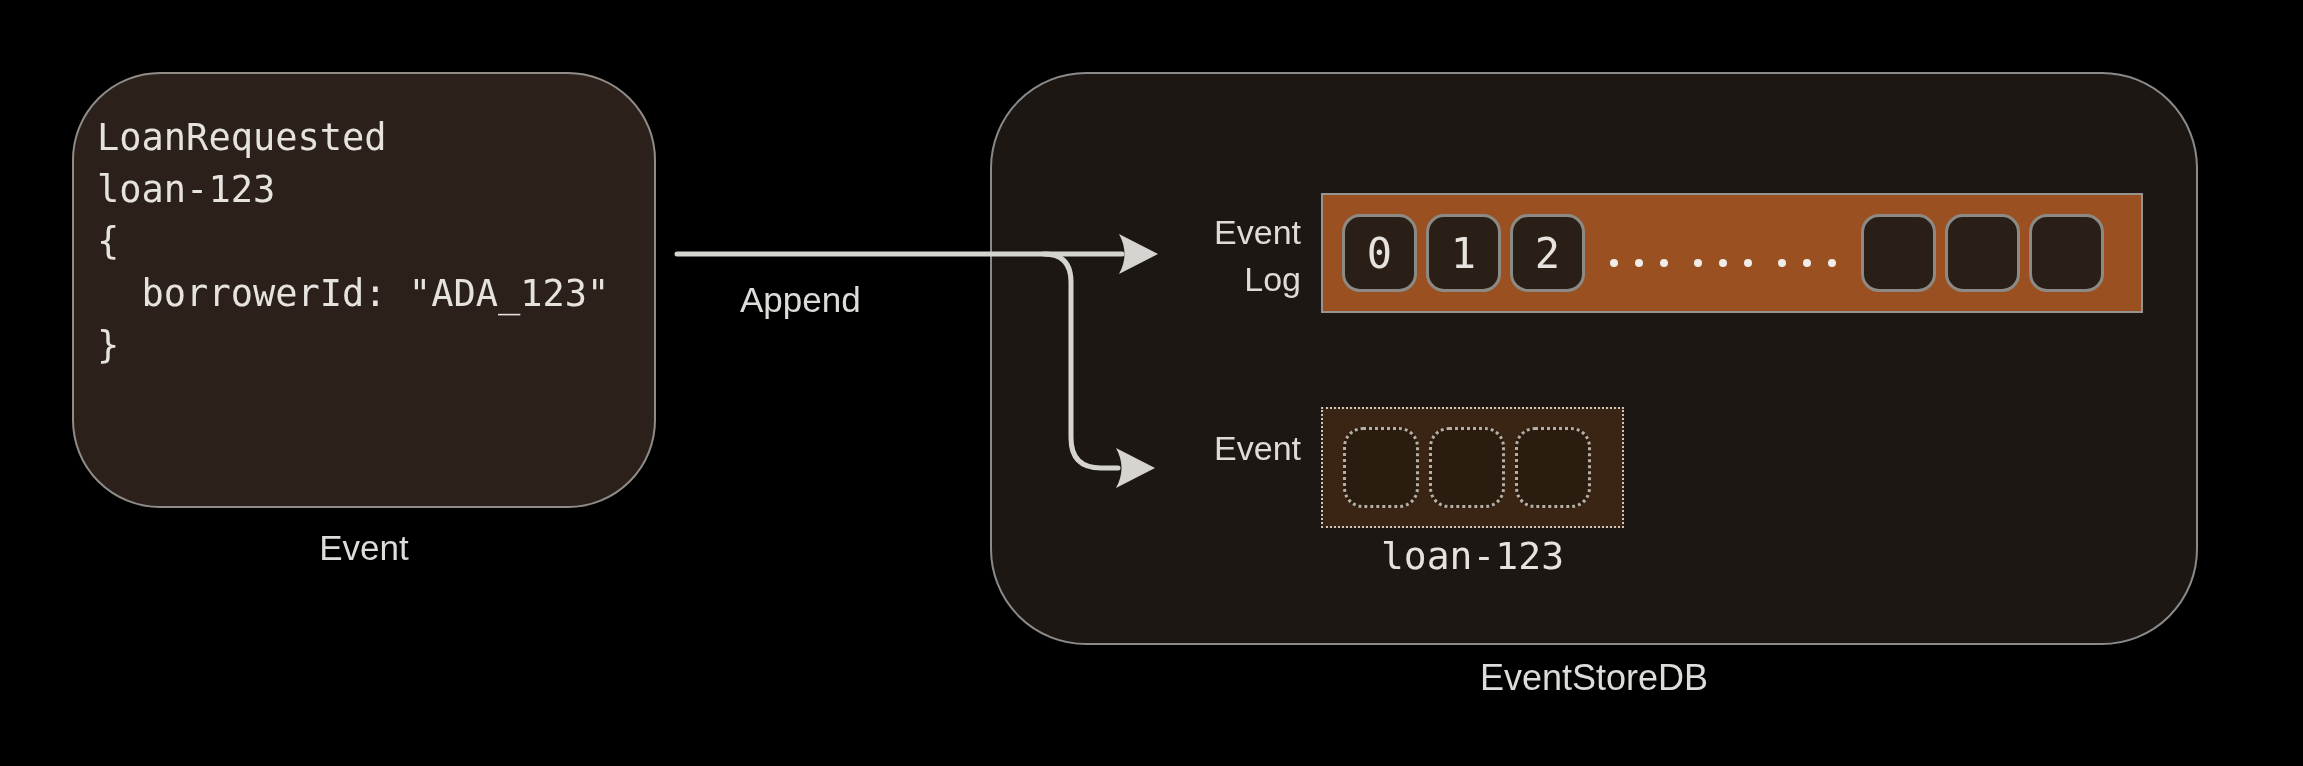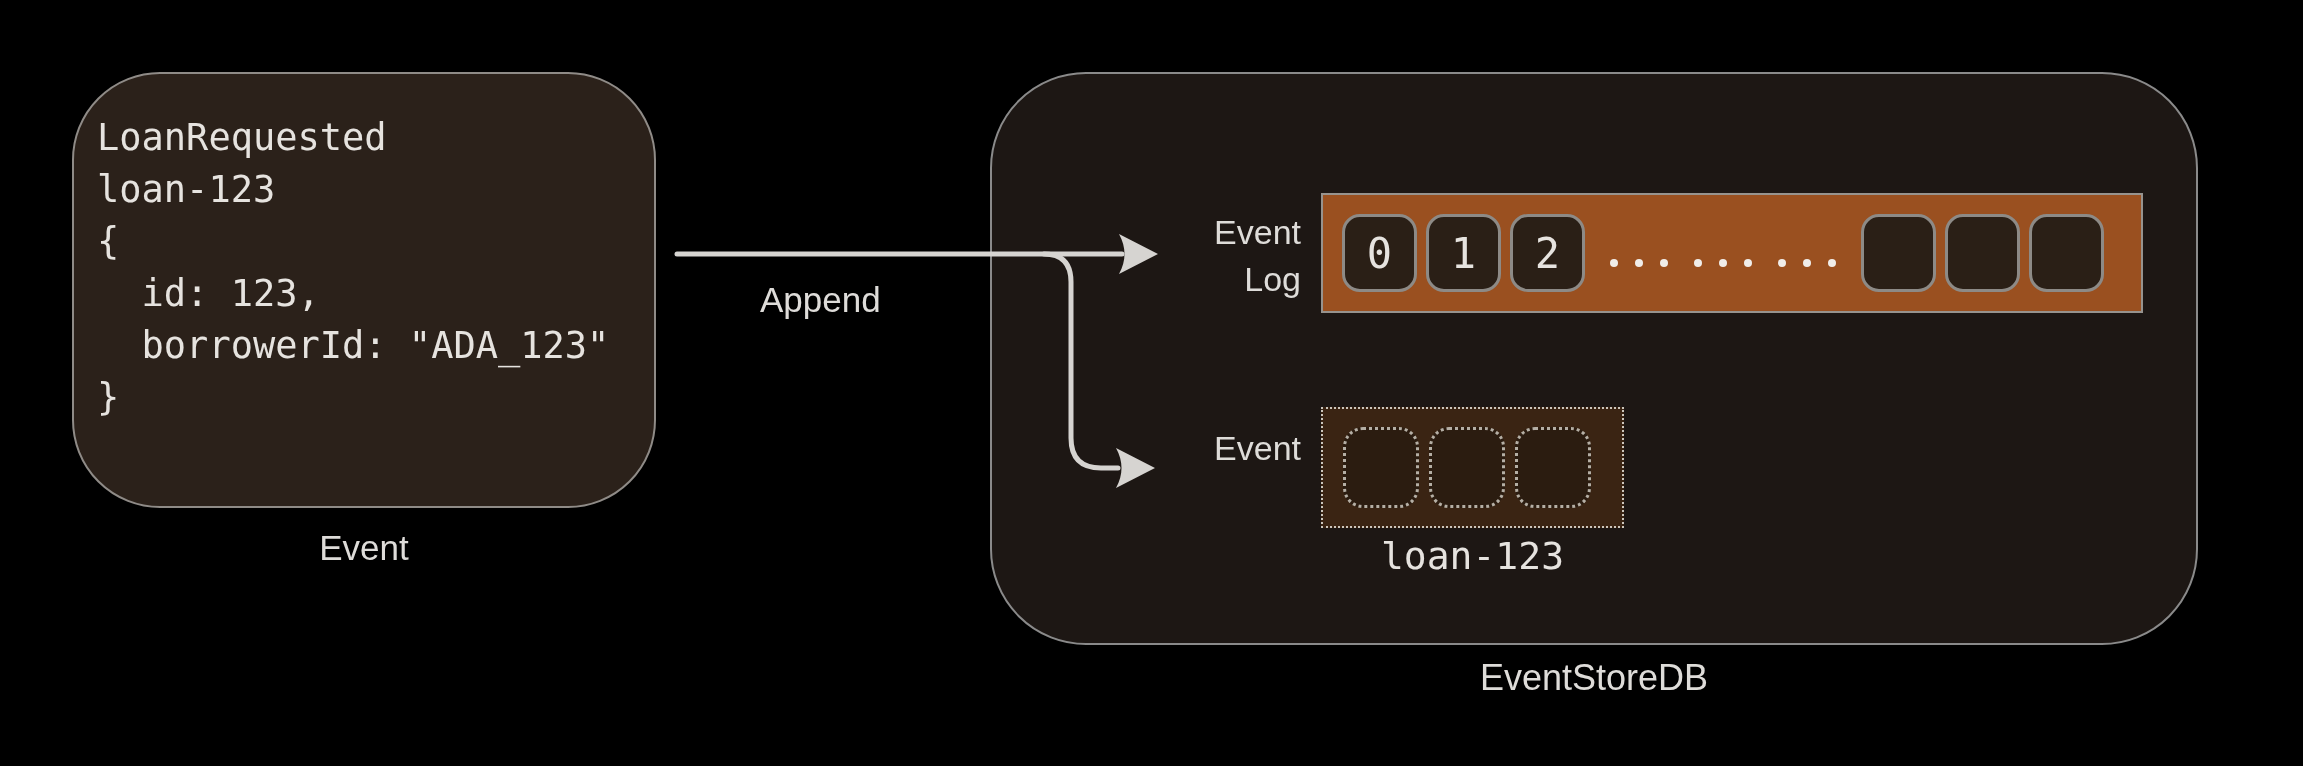--- a/index.html
+++ b/index.html
@@ -47,21 +47,21 @@
     white-space:pre;
   }
   .caption{
     position:absolute;
     color:var(--label);
     font-size:35px;line-height:40px;
     text-align:center;
   }
   .event-caption{left:72px;top:528px;width:584px;}
   .append-label{
-    position:absolute;left:760px;top:280px;
+    position:absolute;left:740px;top:280px;
     color:var(--label);font-size:35px;line-height:40px;
   }
 
   
   .store-box{
     position:absolute;left:990px;top:72px;width:1208px;height:573px;
     background:var(--container-fill);
     border:2px solid var(--container-border);
     border-radius:96px;
   }
@@ -129,21 +129,20 @@
 </style>
 </head>
 <body>
 
 <div class="stage">
 
   <div class="event-box">
     <div class="code-line">LoanRequested</div>
     <div class="code-line">loan-123</div>
     <div class="code-line">{</div>
-    <div class="code-line">  id: 123,</div>
     <div class="code-line">  borrowerId: "ADA_123"</div>
     <div class="code-line">}</div>
   </div>
   <div class="caption event-caption">Event</div>
 
   <div class="append-label">Append</div>
 
   <div class="store-box"></div>
   <div class="caption store-caption">EventStoreDB</div>
 

